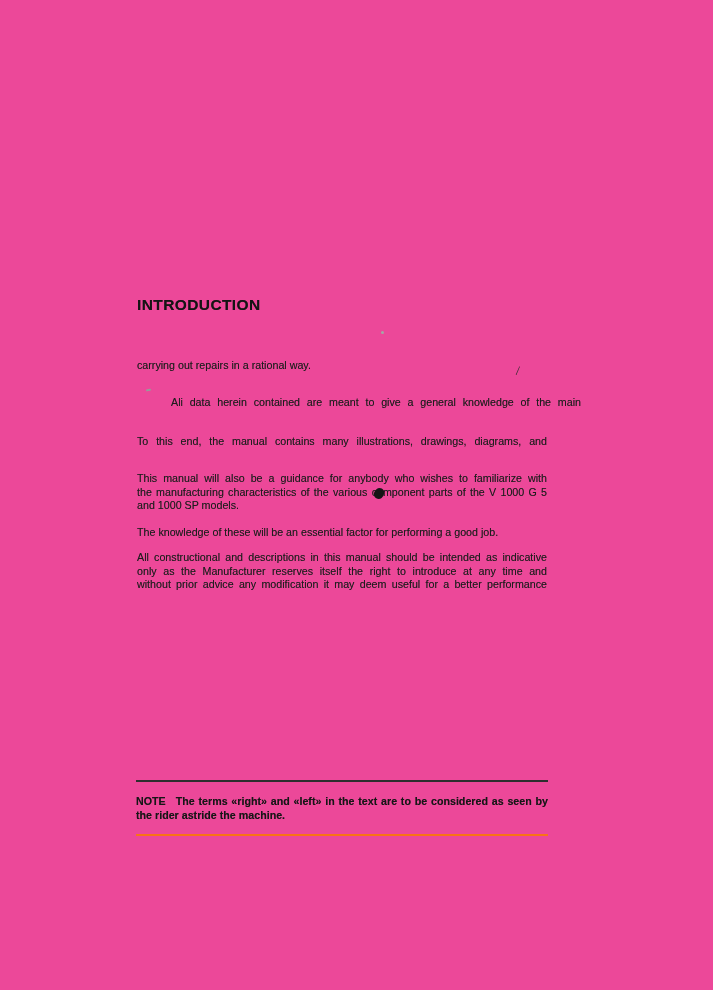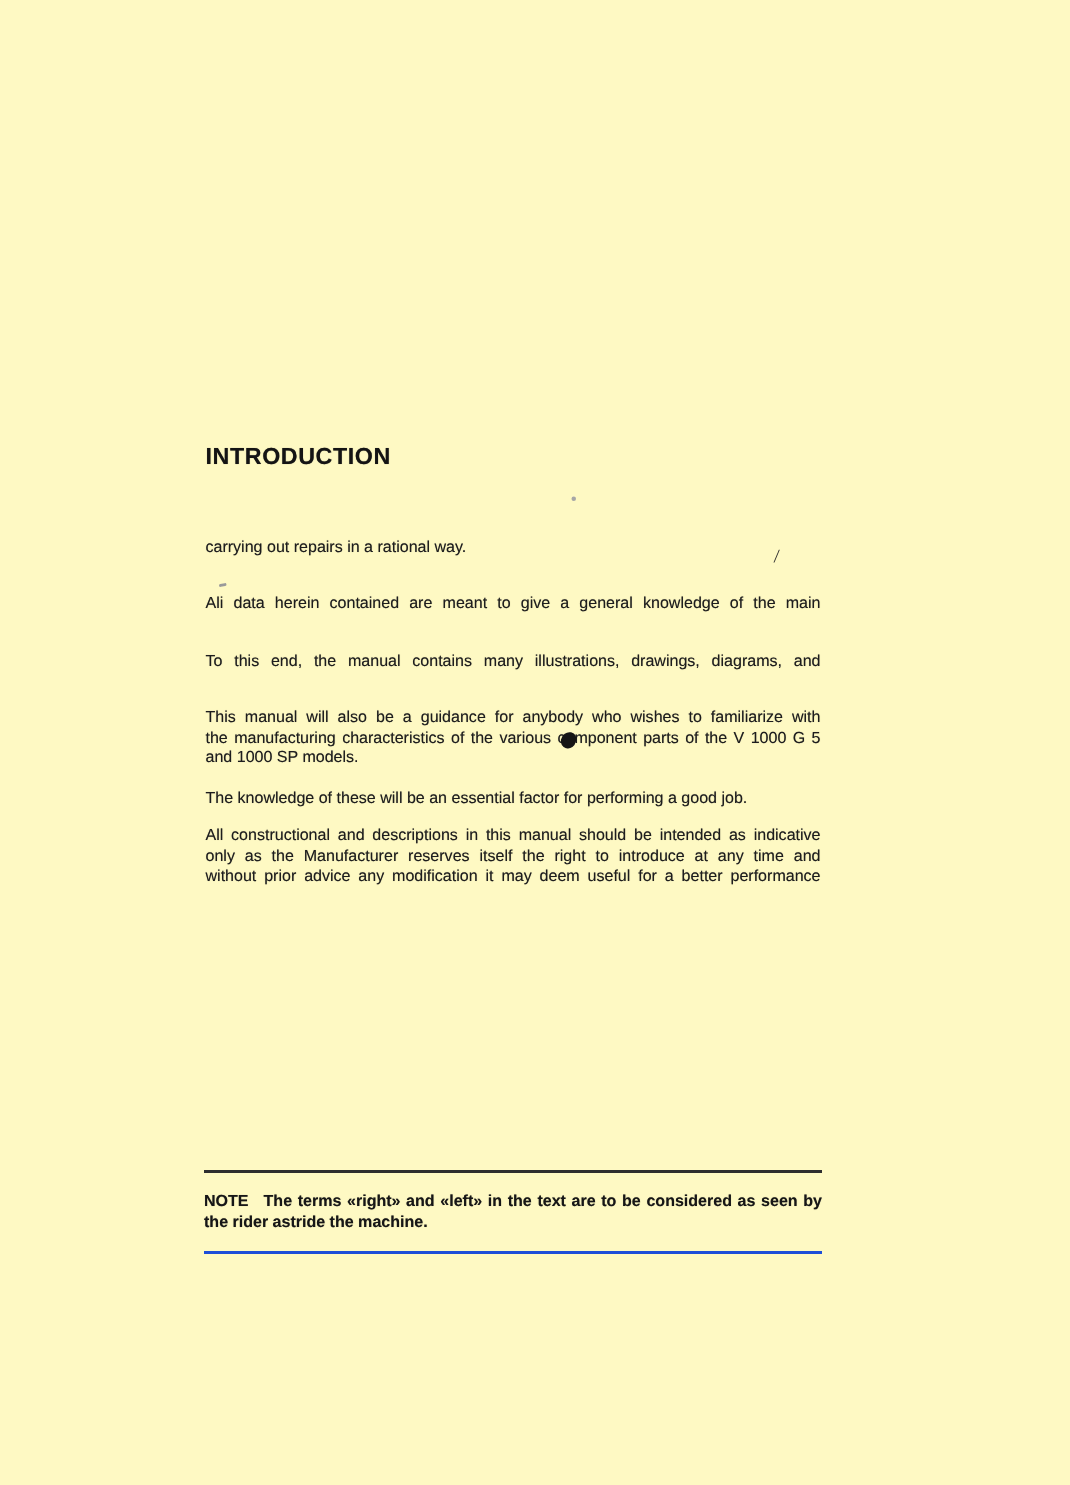--- a/index.html
+++ b/index.html
@@ -1,41 +1,41 @@
 <!DOCTYPE html>
 <html><head>
 <meta charset="utf-8">
 <style>
   html,body{margin:0;padding:0;background:#ffffff;}
   .page{
     position:relative;
     width:713px;height:990px;
-    background:#fef9c3;
+    background:#ec4899;
     font-family:"Liberation Sans","DejaVu Sans",sans-serif;
     overflow:hidden;
   }
   .title{
     position:absolute;left:137px;top:296px;margin:0;
     font-size:15.5px;font-weight:bold;letter-spacing:.4px;
     color:#141414;
     text-shadow:0 0 .5px rgba(20,20,20,.6);
   }
   .para{
     position:absolute;left:137px;width:410px;
     font-size:10.7px;line-height:13.5px;color:#1d1d1d;
     text-shadow:0 0 .45px rgba(30,30,30,.5);
   }
-  .p1{top:359px;} .p2{top:396px;} .p3{top:435px;}
+  .p1{top:359px;} .p2{top:396px;margin-left:34px;} .p3{top:435px;}
   .p4{top:472px;} .p5{top:526px;} .p6{top:551px;}
   .ln{text-align:justify;text-align-last:justify;}
   .ln.end{text-align-last:left;}
   .b{font-weight:normal;}
   .note{
     position:absolute;left:136px;top:780px;width:412px;
-    border-top:2px solid #2e2e2e;border-bottom:2px solid #1d4ed8;
+    border-top:2px solid #2e2e2e;border-bottom:2px solid #f97316;
     padding:13px 0 12px 0;
     font-size:10.7px;line-height:13.5px;font-weight:bold;color:#161616;
     text-shadow:0 0 .45px rgba(20,20,20,.5);
   }
   .note-label{margin-right:10px;}
   
   .slash{
     position:absolute;left:516px;top:363px;
     font-size:13px;color:#2a2a2a;transform:rotate(4deg);
     font-family:"Liberation Serif",serif;

